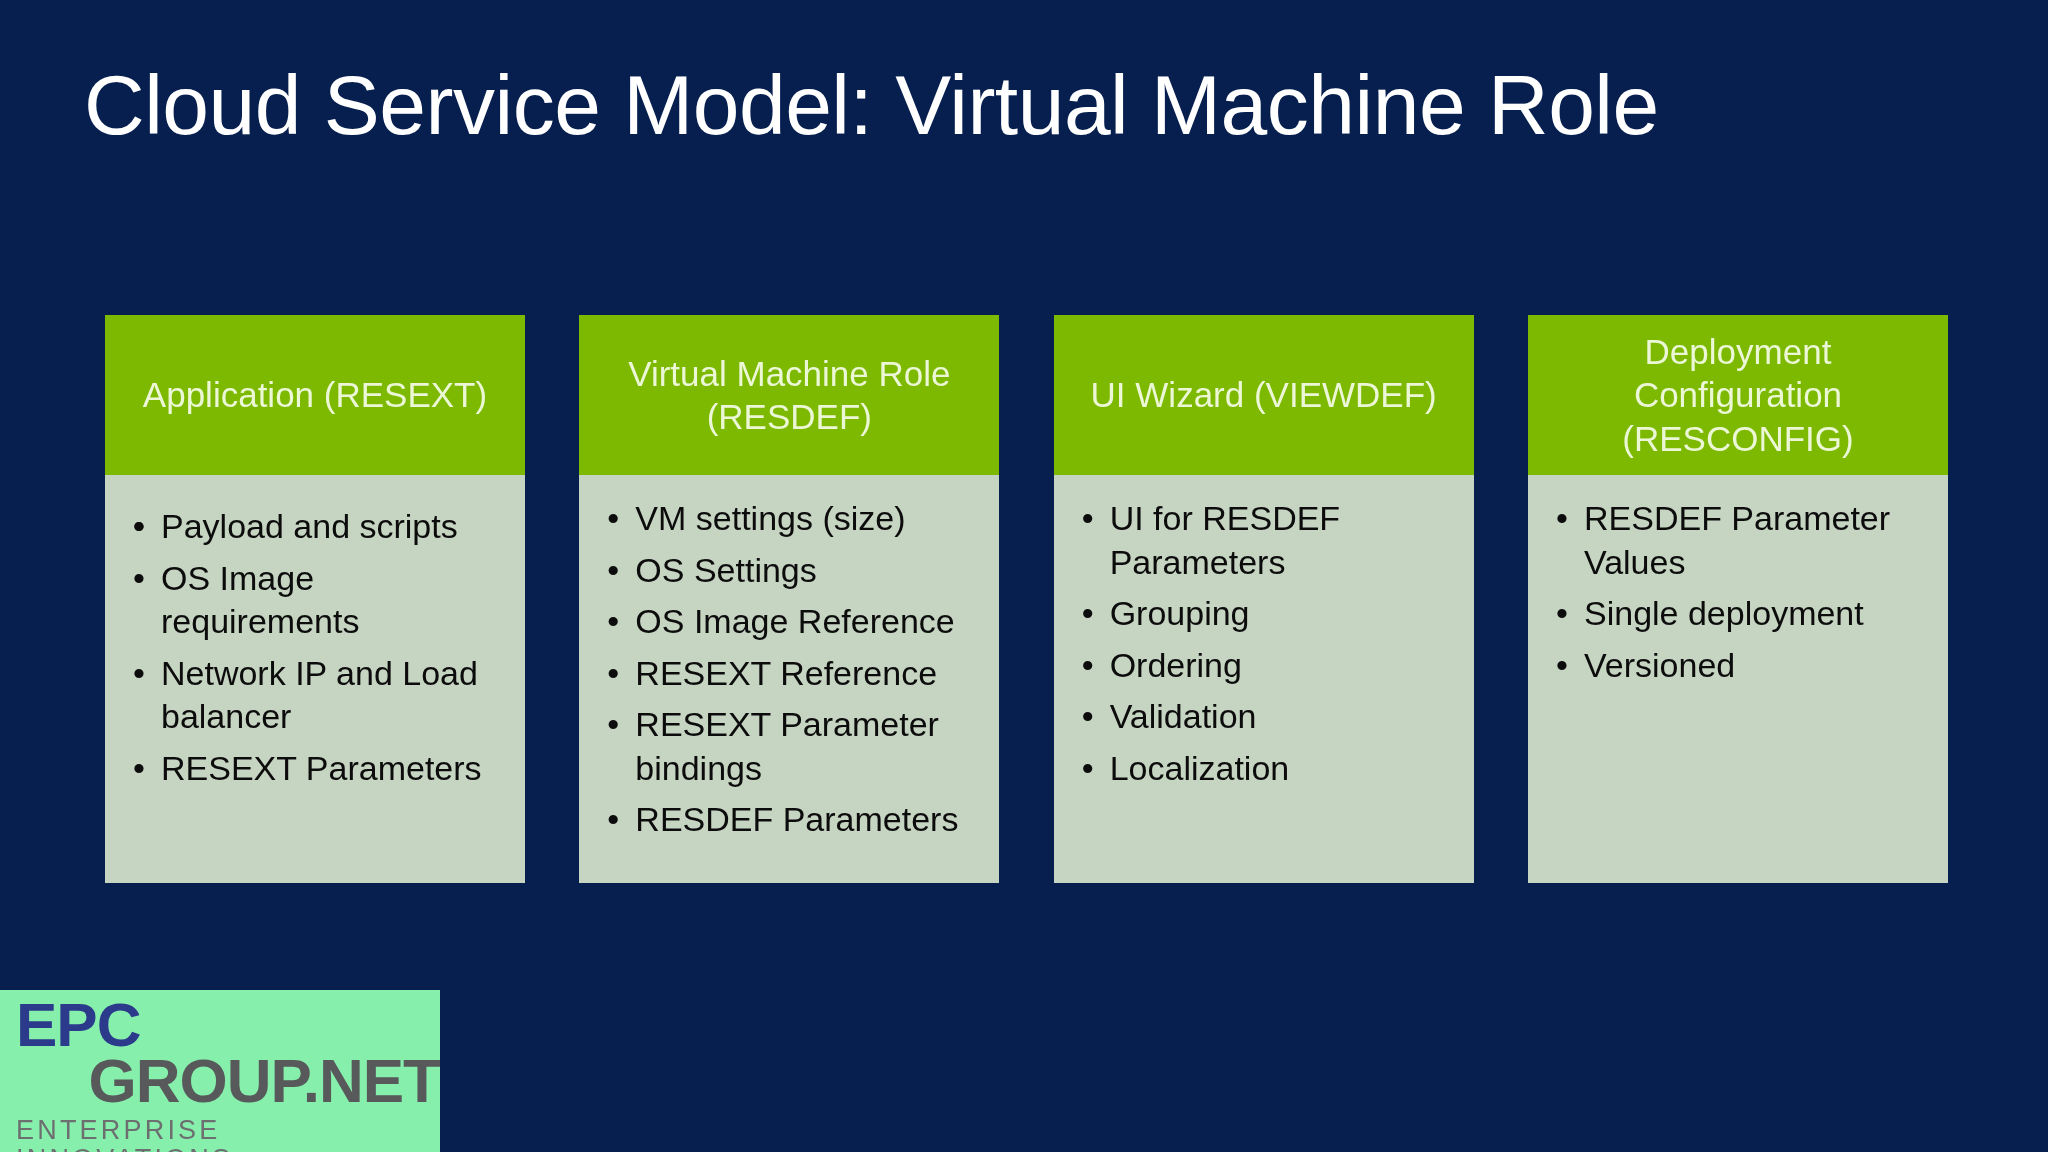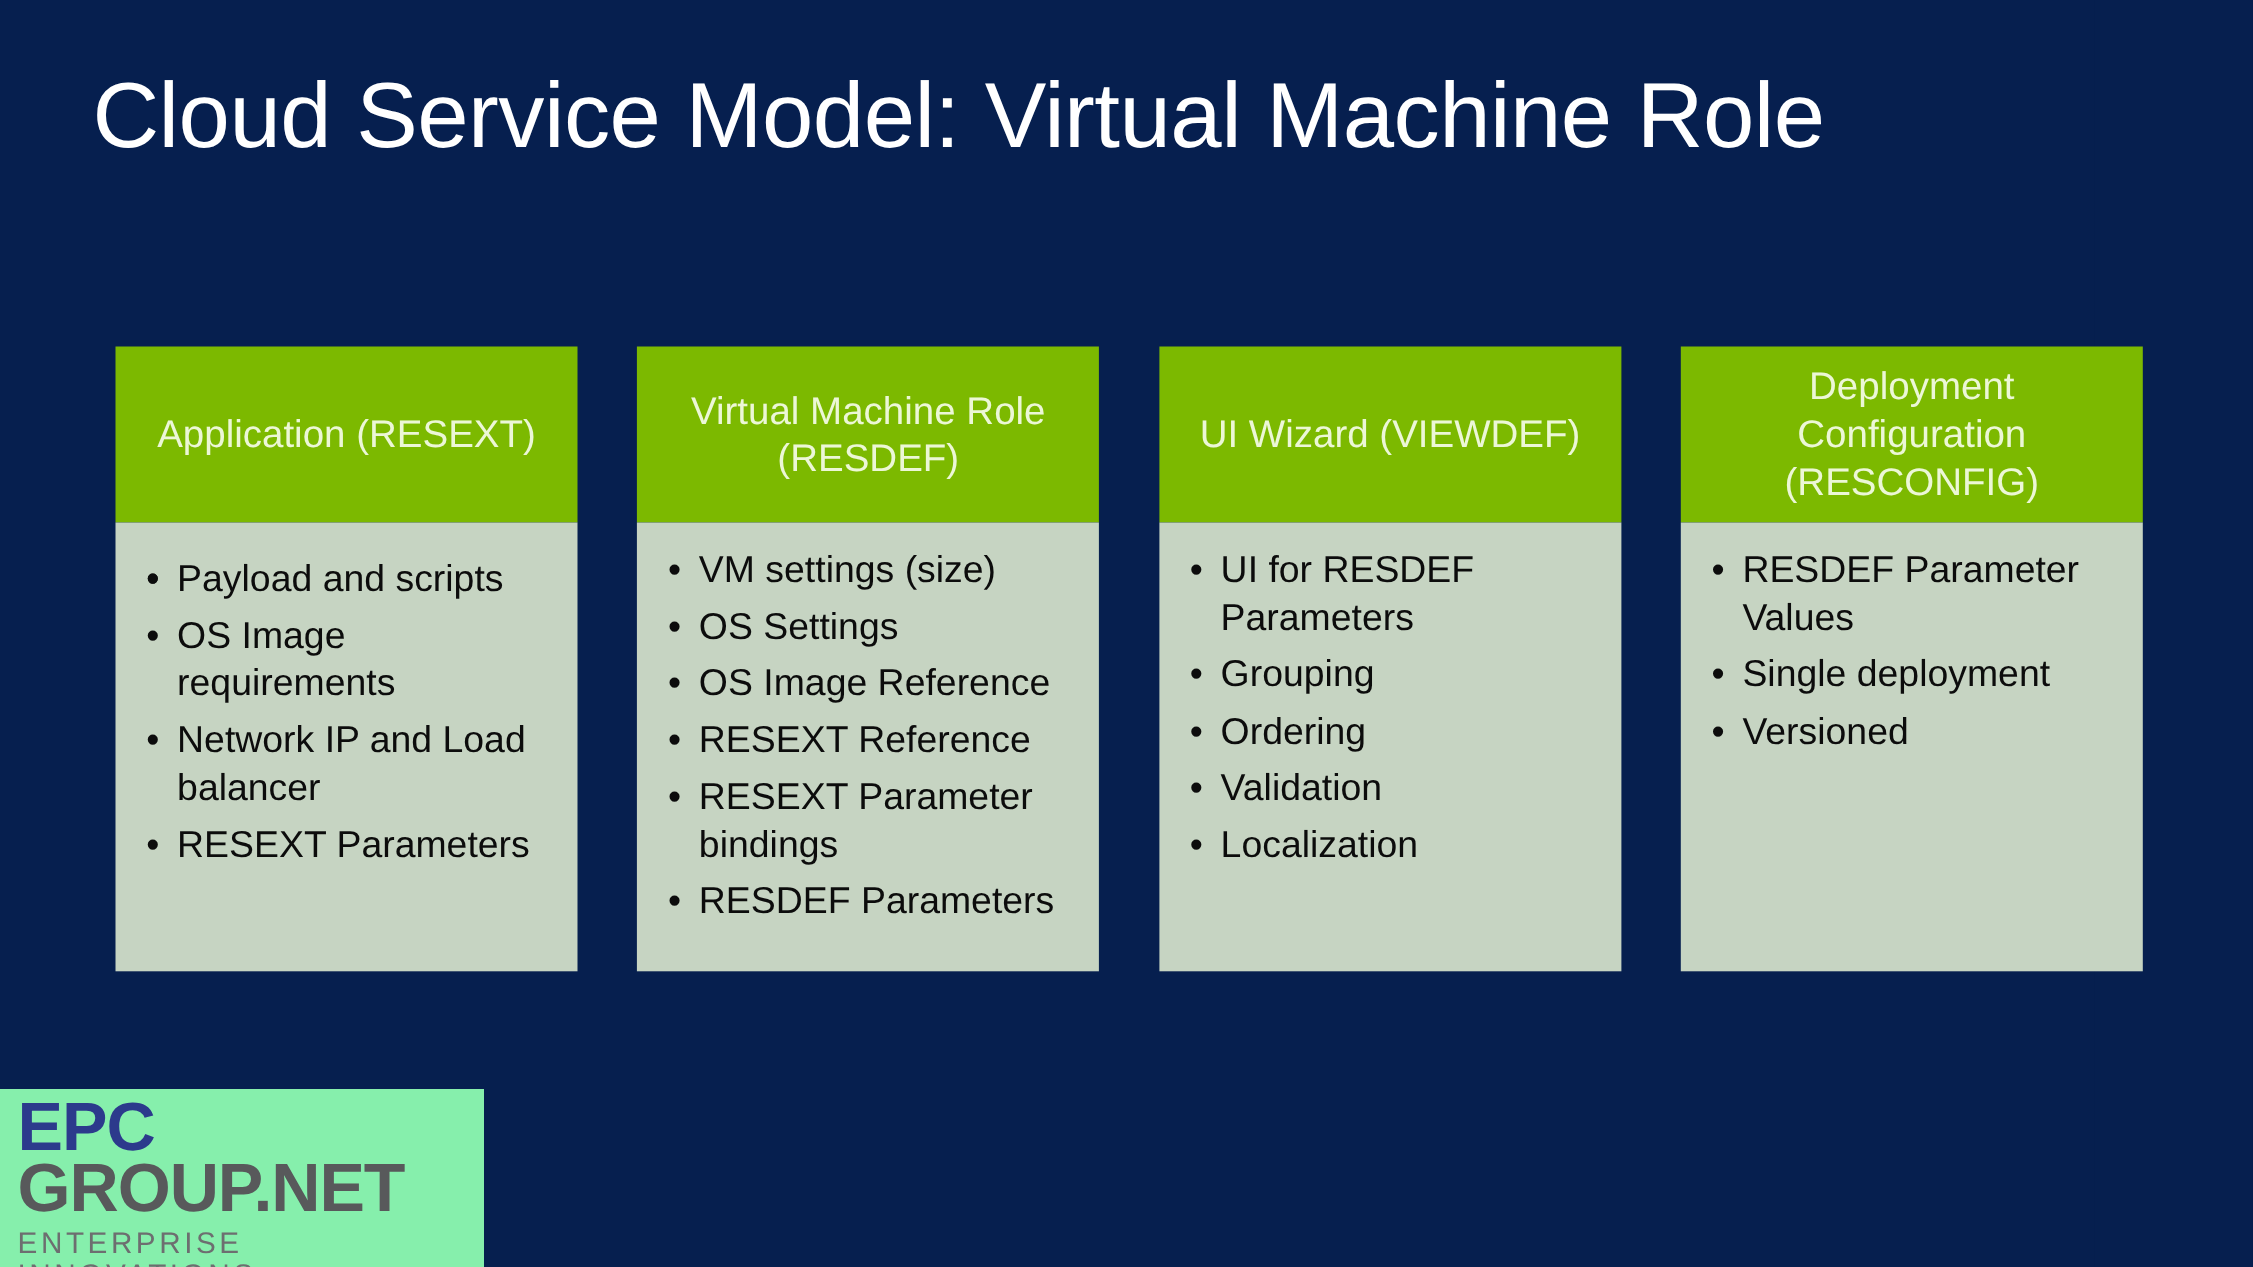--- a/index.html
+++ b/index.html
@@ -130,20 +130,21 @@
     color: #2c3a8c;
     letter-spacing: -1px;
   }
   #logo .logo-groupnet {
     font-family: "Liberation Sans", sans-serif;
     font-weight: 700;
     font-size: 62px;
     line-height: 0.98;
     color: #58595b;
     letter-spacing: -1px;
+    text-align: right;
   }
   #logo .logo-tagline {
     font-family: "Liberation Sans", sans-serif;
     font-weight: 400;
     font-size: 27px;
     line-height: 1.1;
     color: #6d6e70;
     letter-spacing: 3.2px;
     padding-top: 4px;
   }

